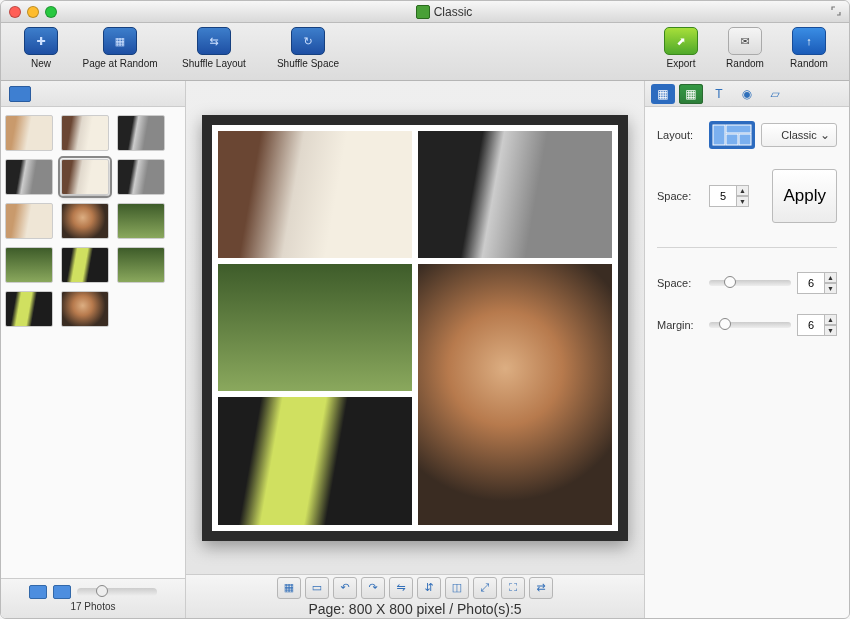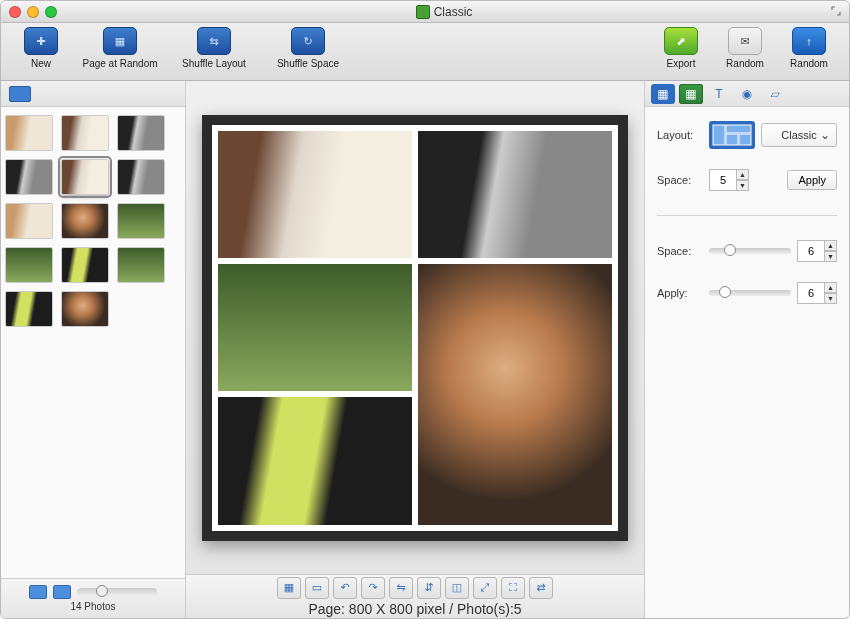--- a/index.html
+++ b/index.html
@@ -70,21 +70,21 @@
   .prow { display: flex; align-items: center; gap: 6px; font-size: 11px; }
   .prow label { width: 46px; color: #333; }
   .layoutthumb { width: 46px; height: 28px; background: #2c6bbf; border-radius: 3px; display: flex; align-items: center; justify-content: center; }
   .layoutthumb svg { width: 40px; height: 22px; }
   .selectlook { flex: 1; height: 24px; border: 1px solid #bbb; border-radius: 3px; background: linear-gradient(#fff,#f0f0f0); display: flex; align-items: center; justify-content: center; font-size: 11px; position: relative; }
   .selectlook::after { content: "⌄"; position: absolute; right: 6px; font-size: 12px; color: #444; }
   .stepper { width: 40px; display: flex; }
   .stepper input { width: 28px; height: 22px; border: 1px solid #bbb; text-align: center; font-size: 11px; }
   .steparrows { width: 14px; display: flex; flex-direction: column; }
   .steparrows span { flex: 1; border: 1px solid #bbb; border-left: none; background: #eee; font-size: 7px; display: flex; align-items: center; justify-content: center; cursor: pointer; }
-  .applybtn { padding: 3px 10px; border: 1px solid #bbb; border-radius: 3px; background: linear-gradient(#fff,#ececec); cursor: pointer; font-size: 11px; }
+  .applybtn { padding: 16px 10px; border: 1px solid #bbb; border-radius: 3px; background: linear-gradient(#fff,#ececec); cursor: pointer; font-size: 17px; }
   .psliderrow { display: flex; align-items: center; gap: 6px; font-size: 11px; }
   .psliderrow label { width: 46px; }
   .pslider { flex: 1; height: 6px; background: linear-gradient(#ccc,#eee); border-radius: 3px; position: relative; }
   .pslider .knob { position: absolute; width: 12px; height: 12px; top: -4px; background: #fcfcfc; border: 1px solid #888; border-radius: 50%; }
   .sectdiv { height: 1px; background: #d4d4d4; margin: 4px 0; }
 
   
   .bgA { background: linear-gradient(100deg,#6a4633 20%,#e0d8cc 40%,#f4eee1 60%); }
   .bgB { background: linear-gradient(100deg,#222 30%,#ccc 40%,#888 60%); filter: grayscale(1); }
   .bgC { background: linear-gradient(#3e5c2a,#8aa85d); }
@@ -173,21 +173,21 @@
         <div class="thumb bgE"></div>
       </div>
       <div class="sbfoot">
         <div class="row1">
           <div class="smallpic"></div>
           <div class="smallpic"></div>
           <div class="zoomslider">
               <div class="thumbz"></div>
             </div>
         </div>
-        <div class="count">14 Photos</div>
+        <div class="count">17 Photos</div>
       </div>
     </div>
 
     <div class="canvas-wrap">
       <div class="canvas-area">
         <div class="canvas">
           <div class="collage">
             <div class="cell c1 bgA"></div>
             <div class="cell c2 bgB"></div>
             <div class="cell c3 bgC"></div>
@@ -260,21 +260,21 @@
           <div class="stepper">
             <input type="text" value="6" style="">
             <div class="steparrows">
                 <span>▲</span>
                 <span>▼</span>
               </div>
           </div>
         </div>
 
         <div class="psliderrow">
-          <label>Apply:</label>
+          <label>Margin:</label>
           <div class="pslider">
               <div class="knob" style="left:12%"></div>
             </div>
           <div class="stepper">
             <input type="text" value="6" style="">
             <div class="steparrows">
                 <span>▲</span>
                 <span>▼</span>
               </div>
           </div>

